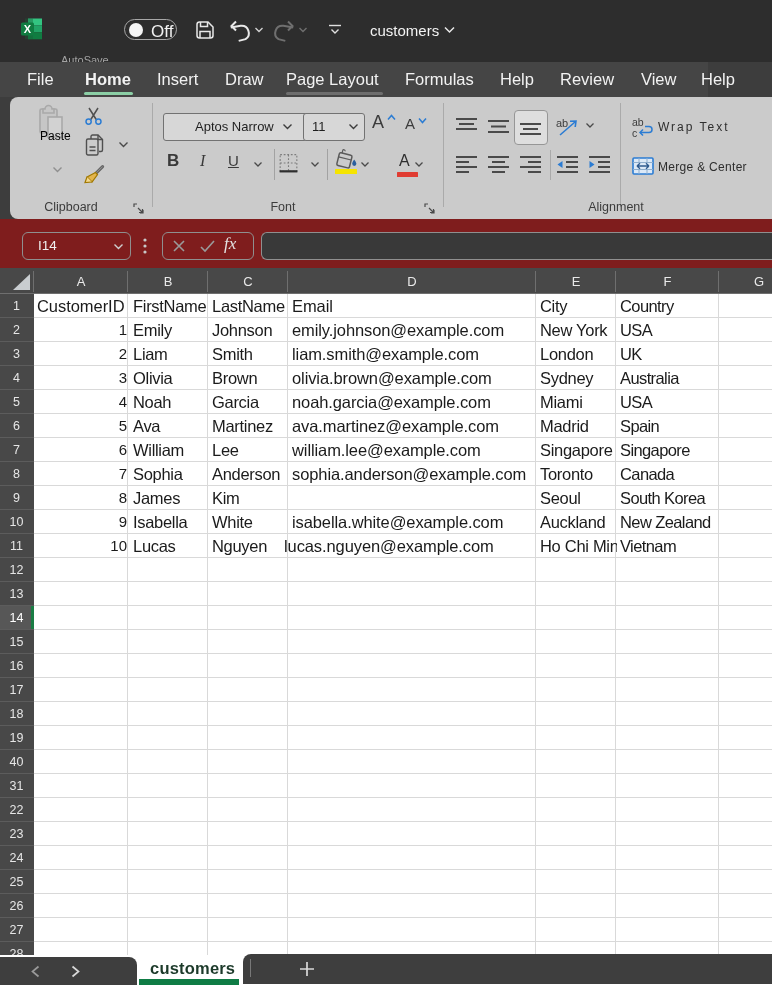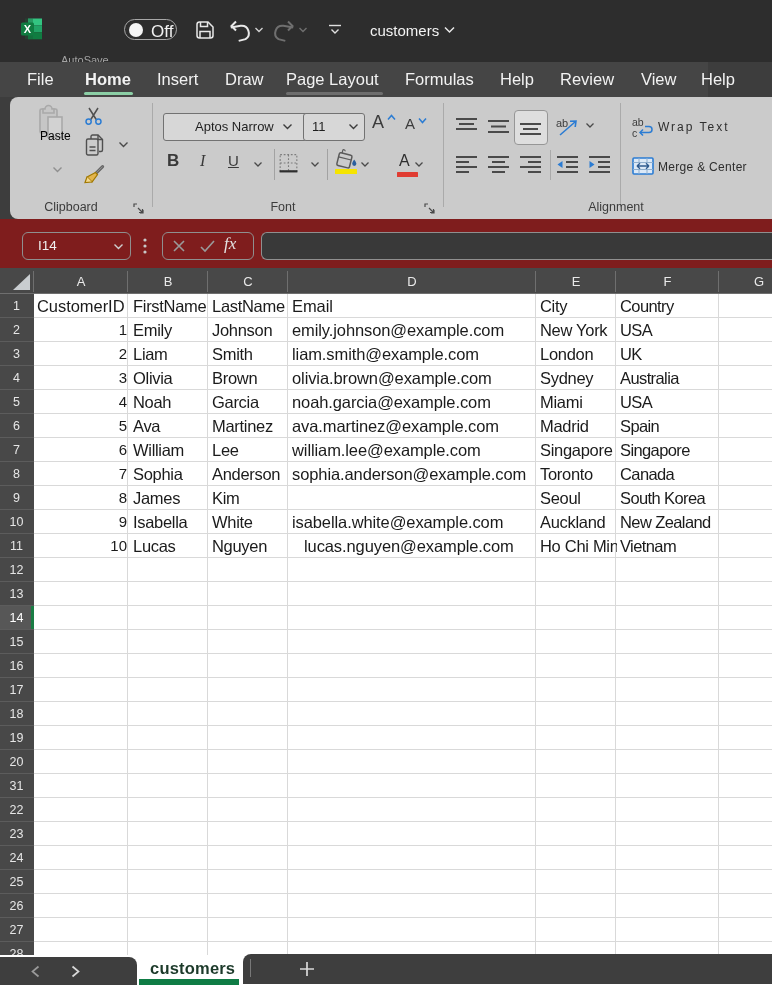--- a/index.html
+++ b/index.html
@@ -349,21 +349,21 @@
     <div class="rn" style="top:336px;">15</div>
     <div class="rhsep" style="top:335px;"></div>
     <div class="rn" style="top:360px;">16</div>
     <div class="rhsep" style="top:359px;"></div>
     <div class="rn" style="top:384px;">17</div>
     <div class="rhsep" style="top:383px;"></div>
     <div class="rn" style="top:408px;">18</div>
     <div class="rhsep" style="top:407px;"></div>
     <div class="rn" style="top:432px;">19</div>
     <div class="rhsep" style="top:431px;"></div>
-    <div class="rn" style="top:456px;">20</div>
+    <div class="rn" style="top:456px;">40</div>
     <div class="rhsep" style="top:455px;"></div>
     <div class="rn" style="top:480px;">31</div>
     <div class="rhsep" style="top:479px;"></div>
     <div class="rn" style="top:504px;">22</div>
     <div class="rhsep" style="top:503px;"></div>
     <div class="rn" style="top:528px;">23</div>
     <div class="rhsep" style="top:527px;"></div>
     <div class="rn" style="top:552px;">24</div>
     <div class="rhsep" style="top:551px;"></div>
     <div class="rn" style="top:576px;">25</div>
@@ -464,21 +464,21 @@
     <div class="cell" style="left:586px;top:192px;letter-spacing:-0.6px;">South Korea</div>
     <div class="num" style="left:0;top:216px;width:93px;">9</div>
     <div class="cell" style="left:99px;top:216px;">Isabella</div>
     <div class="cell" style="left:178px;top:216px;">White</div>
     <div class="cell" style="left:258px;top:216px;letter-spacing:-0.1px;">isabella.white@example.com</div>
     <div class="cell" style="left:506px;top:216px;width:77px;overflow:hidden;">Auckland</div>
     <div class="cell" style="left:586px;top:216px;letter-spacing:-0.6px;">New Zealand</div>
     <div class="num" style="left:0;top:240px;width:93px;">10</div>
     <div class="cell" style="left:99px;top:240px;">Lucas</div>
     <div class="cell" style="left:178px;top:240px;">Nguyen</div>
-    <div class="cell" style="left:270px;top:240px;letter-spacing:-0.1px;">lucas.nguyen@example.com</div>
+    <div class="cell" style="left:250px;top:240px;letter-spacing:-0.1px;">lucas.nguyen@example.com</div>
     <div class="cell" style="left:506px;top:240px;width:77px;overflow:hidden;">Ho Chi Min</div>
     <div class="cell" style="left:586px;top:240px;letter-spacing:-0.6px;">Vietnam</div>
   </div>
 <div class="abs" id="tabbar">
   <div id="tbleft">
     <svg style="left:30px;top:8px;" width="11" height="13" viewBox="0 0 11 13" fill="none" stroke="#9a9a9a" stroke-width="1.7">
       <path d="M8.5 1.5 L2.5 6.5 L8.5 11.5"></path>
     </svg>
     <svg style="left:70px;top:8px;" width="11" height="13" viewBox="0 0 11 13" fill="none" stroke="#d8d8d8" stroke-width="1.7">
       <path d="M2.5 1.5 L8.5 6.5 L2.5 11.5"></path>

